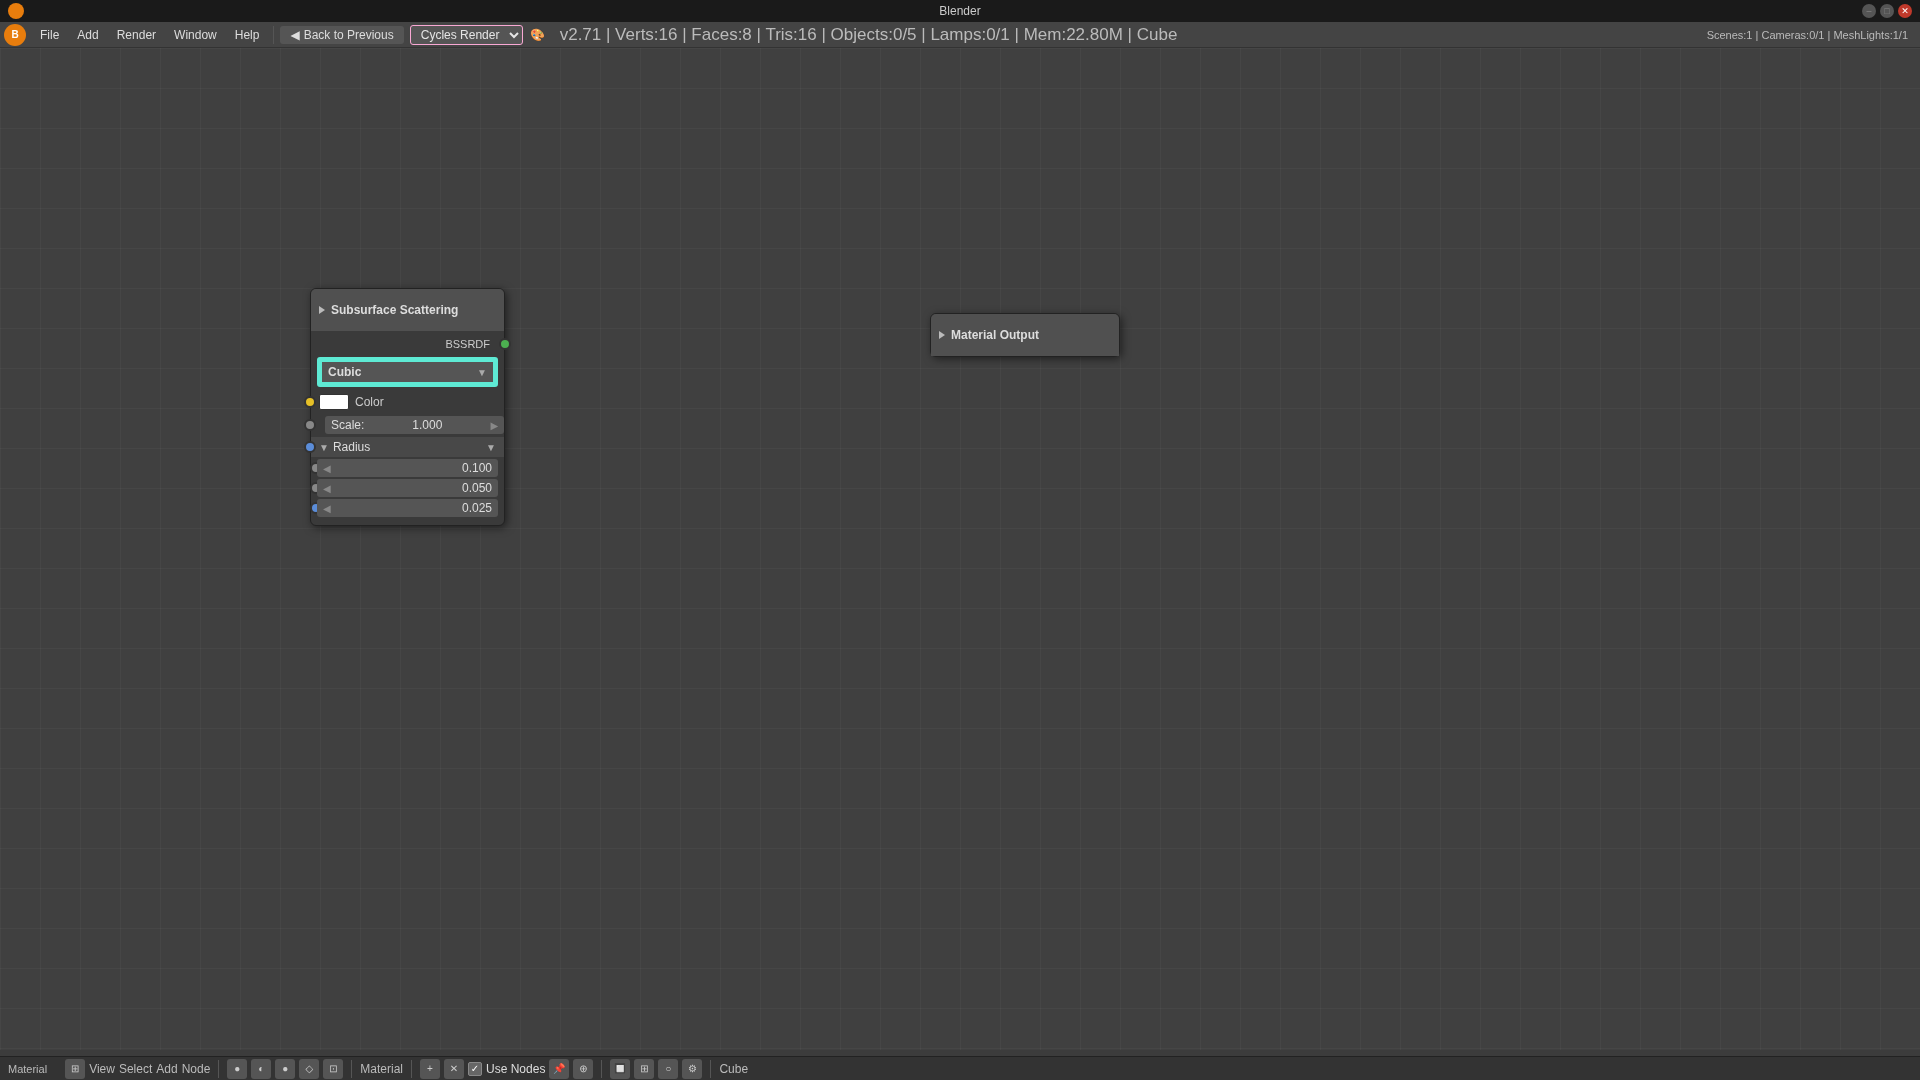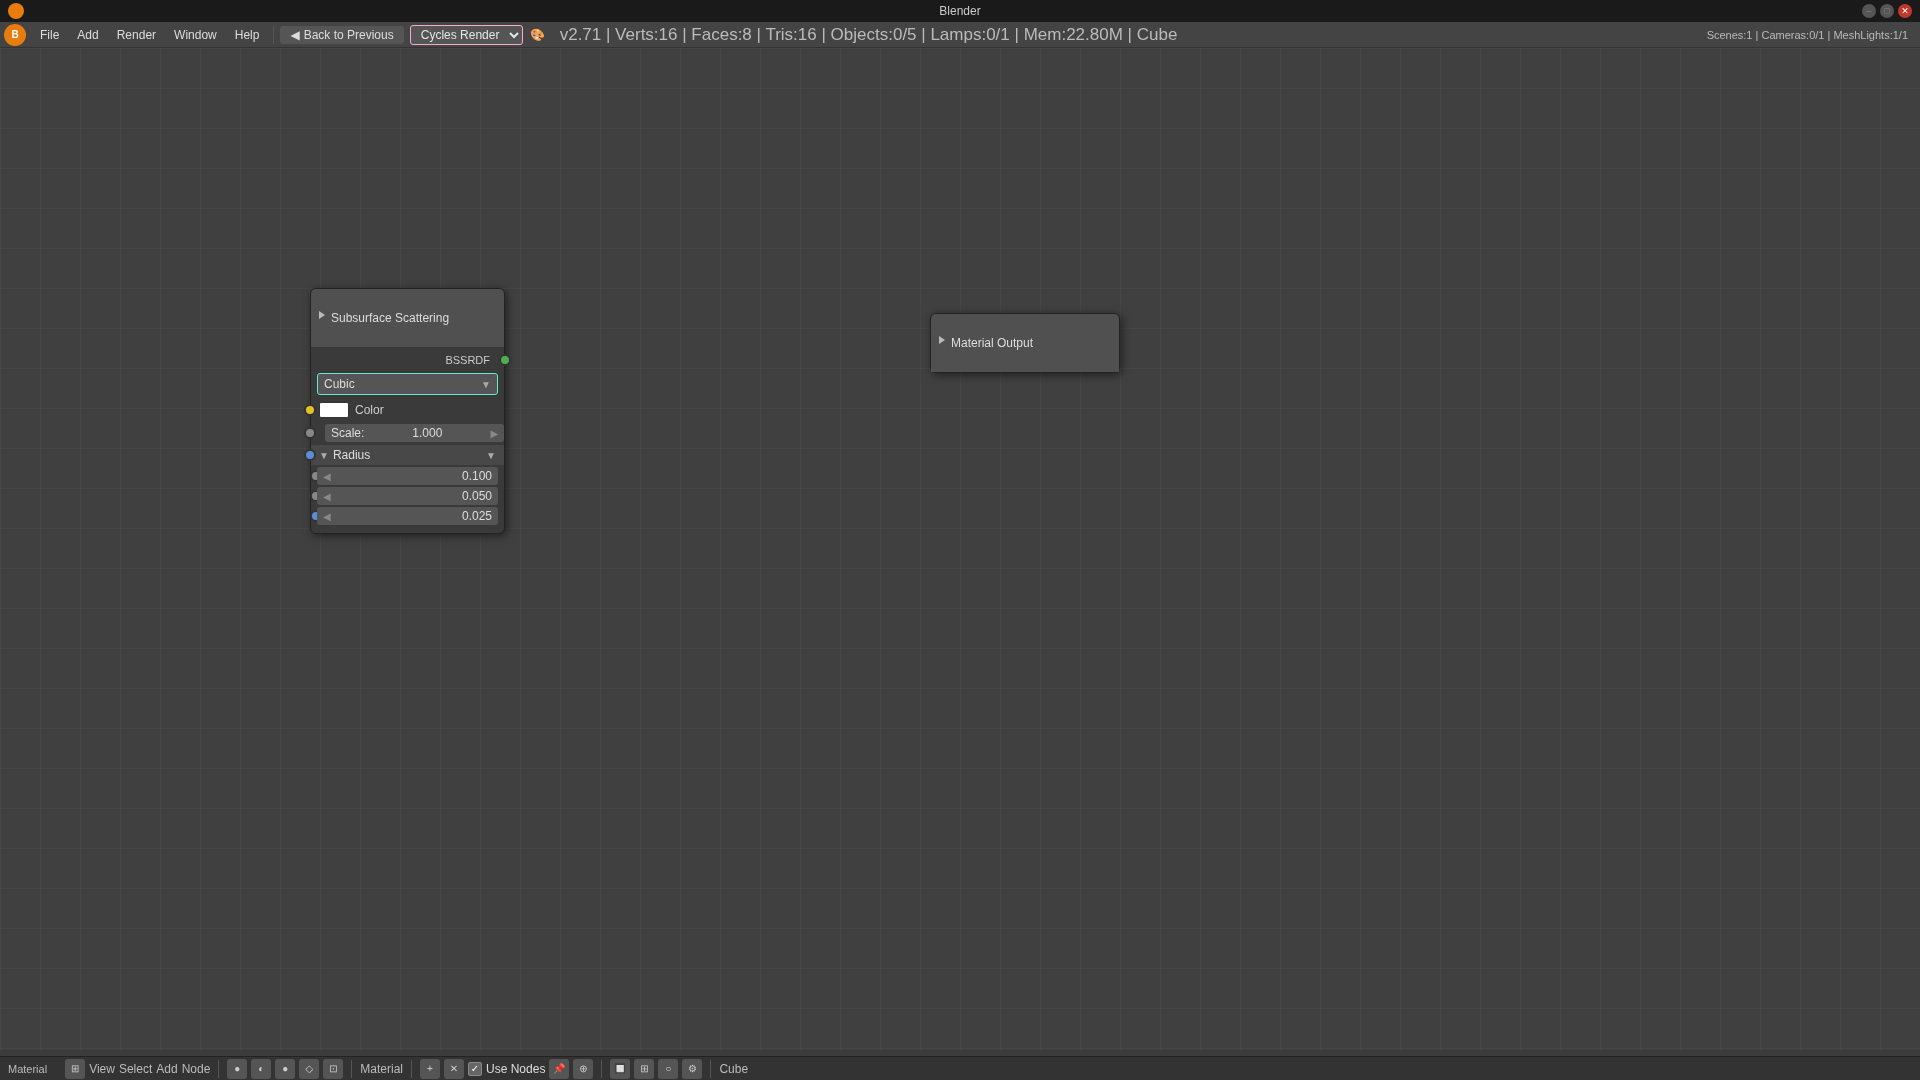--- a/index.html
+++ b/index.html
@@ -140,26 +140,26 @@
       position: absolute;
       background: #3a3a3a;
       border-radius: 6px;
       border: 1px solid #222;
       min-width: 190px;
       box-shadow: 2px 2px 8px rgba(0,0,0,0.5);
     }
     .node-header {
       background: #555;
       border-radius: 5px 5px 0 0;
-      padding: 22px 8px;
-      display: flex;
-      align-items: flex-start;
+      padding: 14px 8px;
+      display: flex;
+      align-items: center;
       gap: 6px;
       font-size: 12px;
-      font-weight: 400;
+      font-weight: 700;
     }
     .node-triangle {
       width: 0;
       height: 0;
       border-left: 6px solid #bbb;
       border-top: 4px solid transparent;
       border-bottom: 4px solid transparent;
     }
 
     
@@ -194,29 +194,30 @@
       width: 12px;
       height: 12px;
       border-radius: 50%;
       background: #4caf50;
       border: 2px solid #333;
     }
 
     .node-dropdown {
       margin: 4px 6px;
       background: #555;
-      border: 1px solid #5eead4;
+      border: 5px solid #5eead4;
       border-radius: 3px;
       padding: 3px 6px;
       display: flex;
       align-items: center;
       justify-content: space-between;
       font-size: 12px;
       color: #ddd;
       cursor: pointer;
+      font-weight: bold;
     }
     .dropdown-arrow {
       font-size: 10px;
       color: #aaa;
     }
 
     .node-socket-row {
       display: flex;
       align-items: center;
       padding: 3px 8px;

